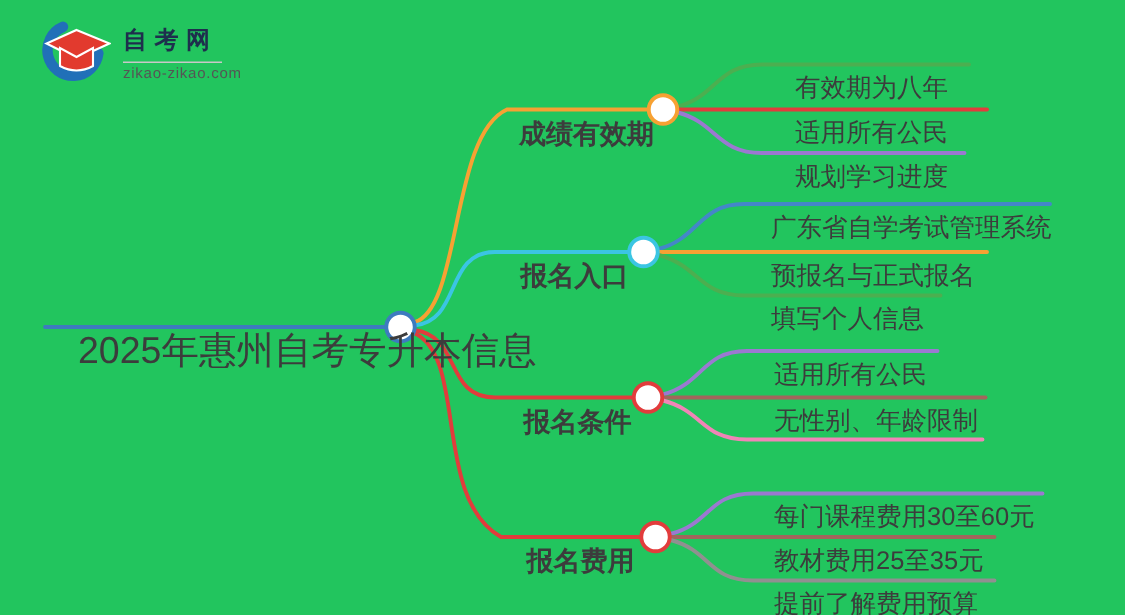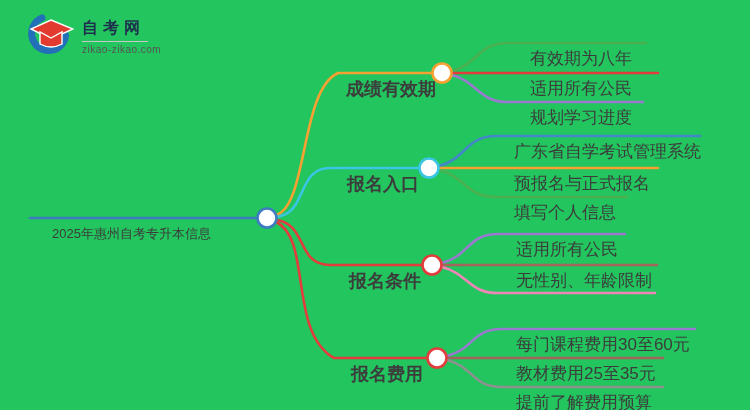--- a/index.html
+++ b/index.html
@@ -25,21 +25,21 @@
   .st-purple{stroke:#9B79D1;}
   .st-cblue{stroke:#4487C9;}
   .st-brown{stroke:#A3655C;}
   .st-pink{stroke:#F185B7;}
   .st-gray{stroke:#909090;}
   .node{
     position:absolute;white-space:nowrap;color:#3c3c3c;
     font-size:17px;line-height:22px;margin-top:30px;
   }
   .node.branch{font-size:18px;font-weight:bold;}
-  .node.root{font-size:13px;line-height:24px;}
+  .node.root{font-size:25px;line-height:24px;}
 </style>
 </head>
 <body>
 
 <div class="stage">
 
   <div class="logo">
     <svg width="46" height="48" viewBox="0 0 46 48">
       <path d="M 20 4 A 17 17 0 1 0 37 28" fill="none" stroke="#2170B8" stroke-width="7" stroke-linecap="round" transform="rotate(-18 23 24)"></path>
       <polygon points="23,8 45,17 23,27 3,17" fill="#E23A2E" stroke="#ffffff" stroke-width="1.4"></polygon>

